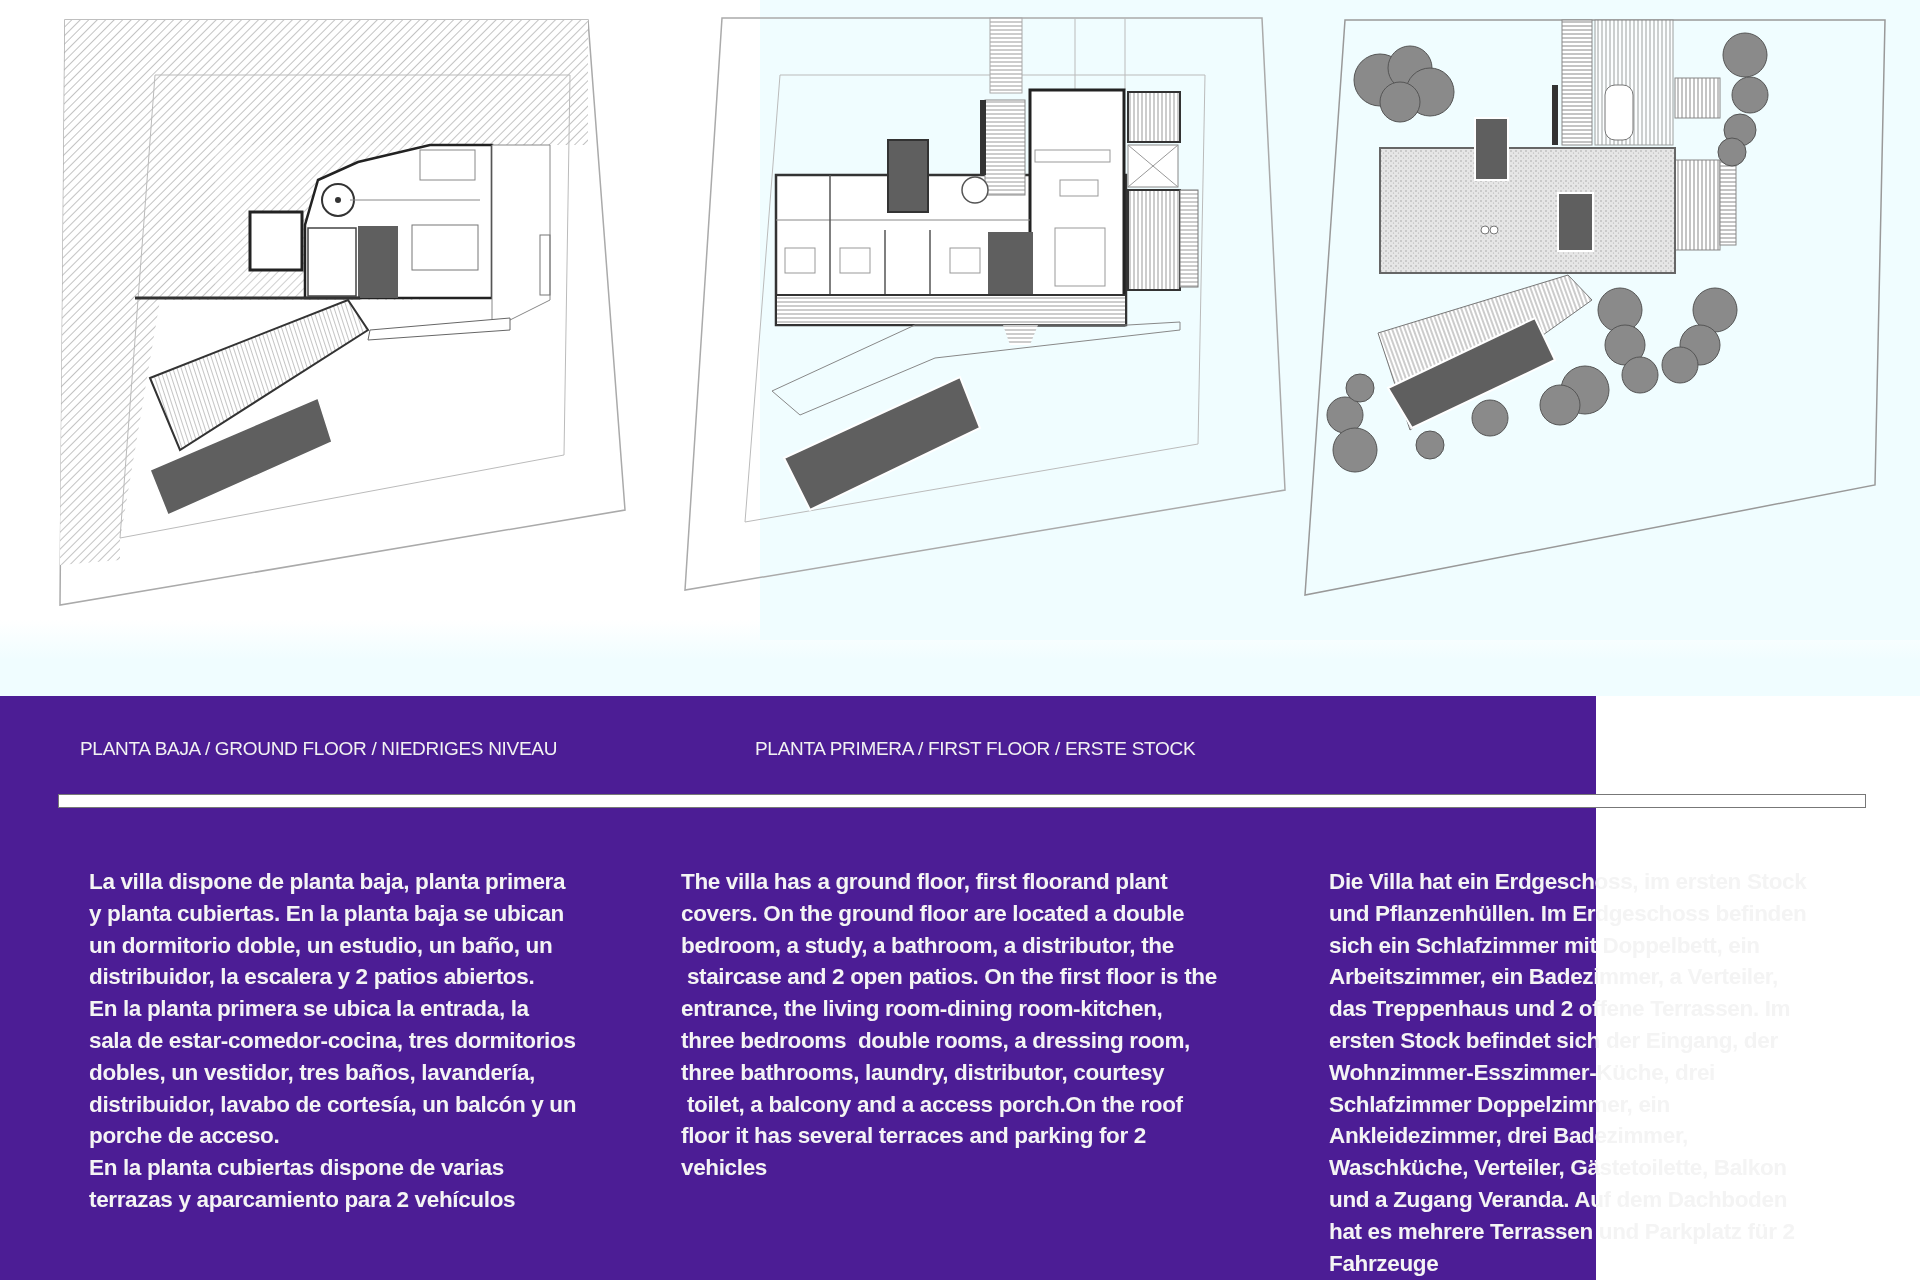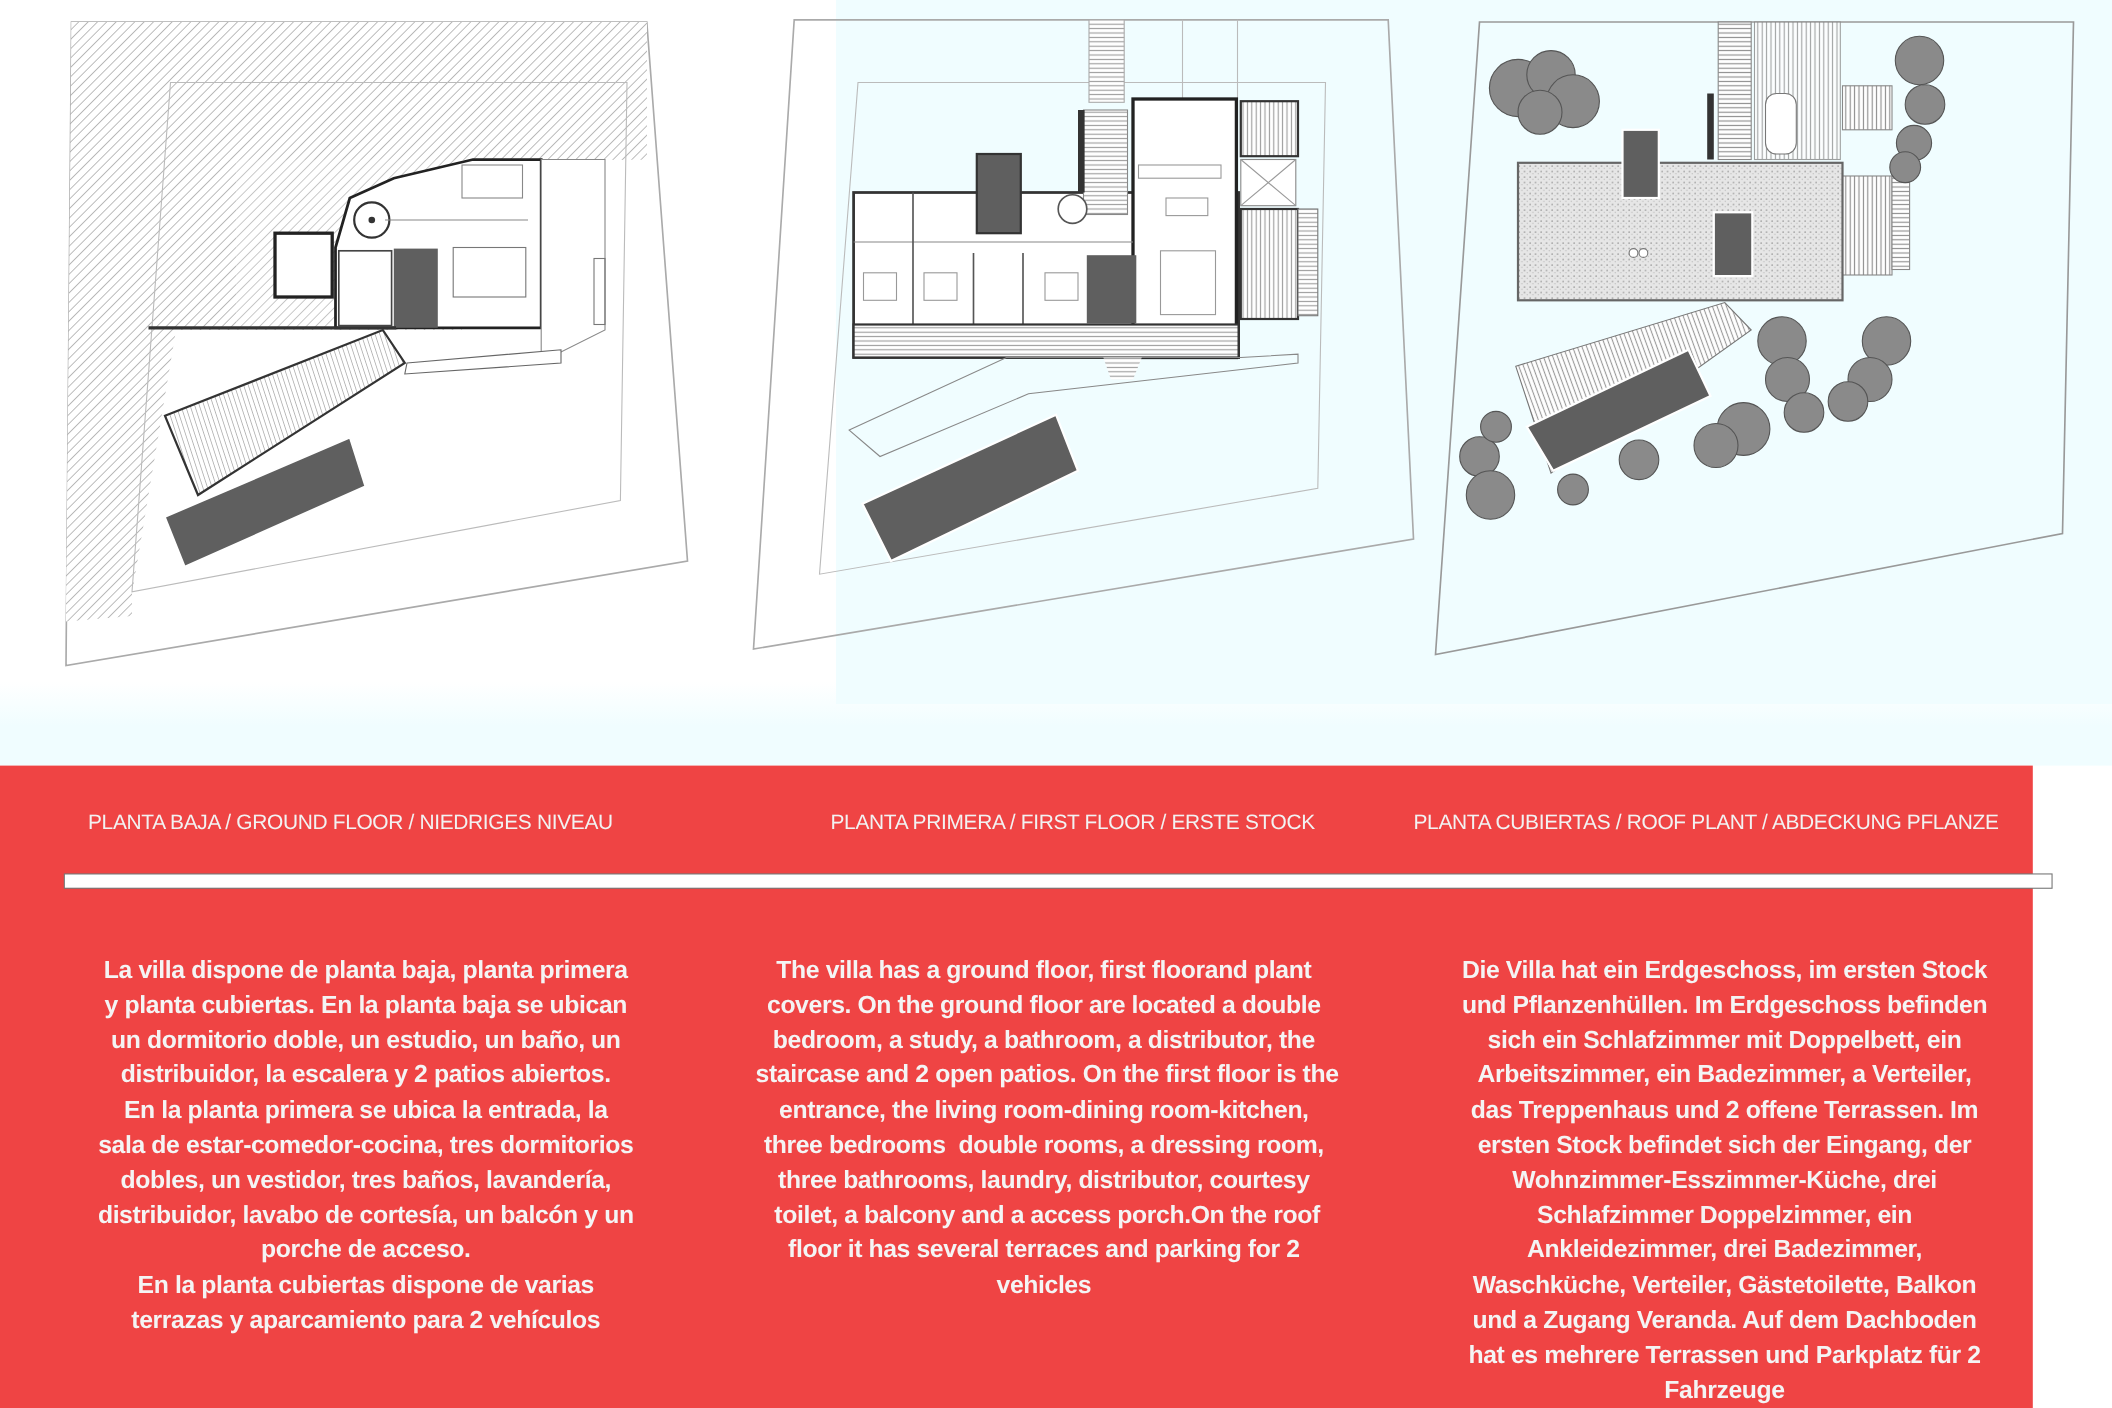--- a/index.html
+++ b/index.html
@@ -18,22 +18,22 @@
   }
   .plan {
     position: absolute; top: 0;
   }
   .plan svg { display: block; }
   #plan-ground { left: 40px; width: 640px; height: 640px; }
   #plan-first { left: 680px; width: 620px; height: 640px; }
   #plan-roof { left: 1300px; width: 620px; height: 640px; }
 
   .info-panel {
-    position: absolute; left: 0; top: 696px; width: 1848px; height: 584px;
-    background: #ef4444; color: #ffffff; text-align: center;
+    position: absolute; left: 0; top: 696px; width: 1596px; height: 584px;
+    background: #4c1d95; color: #ffffff;
   }
   .heading {
     position: absolute; top: 42px; font-size: 19px; letter-spacing: -0.3px;
     color: #f2f2f2; white-space: nowrap;
   }
   #heading-ground { left: 80px; }
   #heading-first { left: 755px; }
   #heading-roof { left: 1285px; }
   .rule {
     position: absolute; left: 59px; top: 99px; width: 1806px; height: 12px;
@@ -217,21 +217,20 @@
           <circle cx="55" cy="450" r="22"></circle>
           <circle cx="60" cy="388" r="14"></circle>
       </g>
     </svg>
   </div>
 </div>
 
 <div class="info-panel">
   <div class="heading" id="heading-ground">PLANTA BAJA / GROUND FLOOR / NIEDRIGES NIVEAU</div>
   <div class="heading" id="heading-first">PLANTA PRIMERA / FIRST FLOOR / ERSTE STOCK</div>
-  <div class="heading" id="heading-roof">PLANTA CUBIERTAS / ROOF PLANT / ABDECKUNG PFLANZE</div>
   <div class="rule"></div>
   <div class="desc" id="desc-es">La villa dispone de planta baja, planta primera
 y planta cubiertas. En la planta baja se ubican
 un dormitorio doble, un estudio, un baño, un
 distribuidor, la escalera y 2 patios abiertos.
 En la planta primera se ubica la entrada, la
 sala de estar-comedor-cocina, tres dormitorios
 dobles, un vestidor, tres baños, lavandería,
 distribuidor, lavabo de cortesía, un balcón y un
 porche de acceso.

